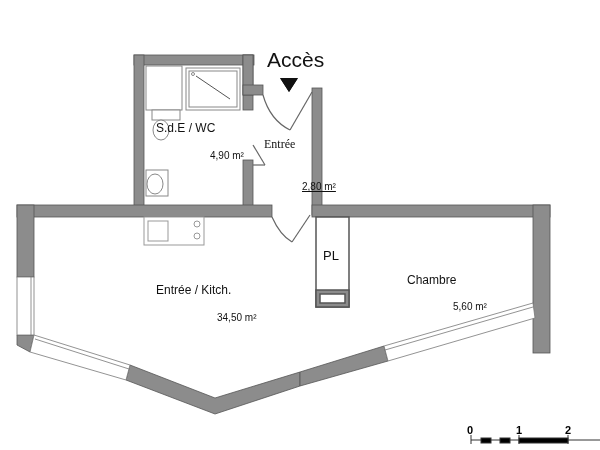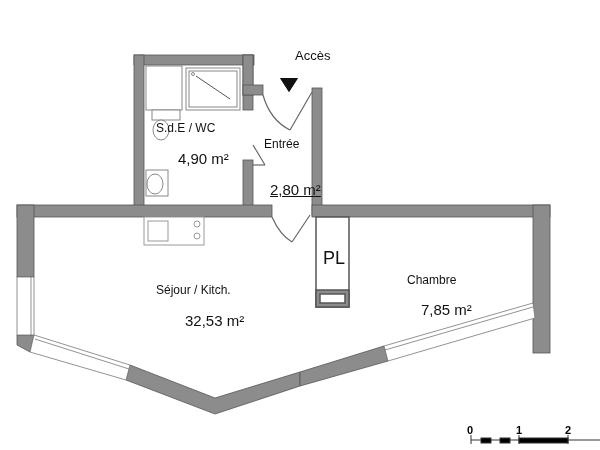--- a/index.html
+++ b/index.html
@@ -1,20 +1,20 @@
 <!DOCTYPE html>
 <html><head>
 <meta charset="utf-8">
 <style>
   html, body { margin: 0; padding: 0; background: #ffffff; }
   body { width: 600px; height: 450px; position: relative; overflow: hidden; font-family: "Liberation Sans", sans-serif; }
   svg { position: absolute; left: 0; top: 0; }
   .lbl { position: absolute; color: #111; white-space: nowrap; font-family: "Liberation Sans", sans-serif; }
   .room { font-size: 12px; }
-  .area { font-size: 15px; }
+  .area { font-size: 10px; margin-left: 32px; }
   .scale-num { font-size: 11px; font-weight: bold; position: absolute; }
 </style>
 </head>
 <body>
 
 <svg width="600" height="450" viewBox="0 0 600 450">
 
   <g fill="#8c8c8c" stroke="#555" stroke-width="0.8">
     <rect x="134" y="55" width="120" height="10"></rect>
     <rect x="134" y="55" width="10" height="160"></rect>
@@ -89,31 +89,31 @@
     <line x1="471" y1="440" x2="600" y2="440"></line>
     <line x1="471" y1="435" x2="471" y2="444"></line>
     <line x1="519" y1="435" x2="519" y2="444"></line>
     <line x1="568" y1="435" x2="568" y2="444"></line>
     <rect x="481" y="438" width="10" height="5" fill="#000"></rect>
     <rect x="500" y="438" width="10" height="5" fill="#000"></rect>
     <rect x="519" y="438" width="49" height="5" fill="#000"></rect>
   </g>
 </svg>
 
-<div class="lbl" style="left:267px;top:48px;font-size:13px;margin-left:28px;">Accès</div>
+<div class="lbl" style="left:267px;top:48px;font-size:21px;">Accès</div>
 
 <div class="lbl room" style="left:156px;top:121px;">S.d.E / WC</div>
 <div class="lbl area" style="left:178px;top:150px;">4,90 m²</div>
 
-<div class="lbl room" style="left:264px;top:137px;">Entrée</div>
+<div class="lbl room" style="left:264px;top:137px;font-family:Liberation Serif, serif;">Entrée</div>
 <div class="lbl area" style="left:270px;top:181px;text-decoration:underline;">2,80 m²</div>
 
-<div class="lbl room" style="left:156px;top:283px;">Séjour / Kitch.</div>
-<div class="lbl area" style="left:185px;top:312px;">32,53 m²</div>
+<div class="lbl room" style="left:156px;top:283px;">Entrée / Kitch.</div>
+<div class="lbl area" style="left:185px;top:312px;">34,50 m²</div>
 
 <div class="lbl room" style="left:407px;top:273px;text-align:right;">Chambre</div>
-<div class="lbl area" style="left:421px;top:301px;">7,85 m²</div>
+<div class="lbl area" style="left:421px;top:301px;">5,60 m²</div>
 
-<div class="lbl" style="left:323px;top:248px;font-size:18px;">PL</div>
+<div class="lbl" style="left:323px;top:248px;font-size:13px;">PL</div>
 
 <div class="scale-num" style="left:467px;top:424px;">0</div>
 <div class="scale-num" style="left:516px;top:424px;">1</div>
 <div class="scale-num" style="left:565px;top:424px;">2</div>
 
 </body></html>

